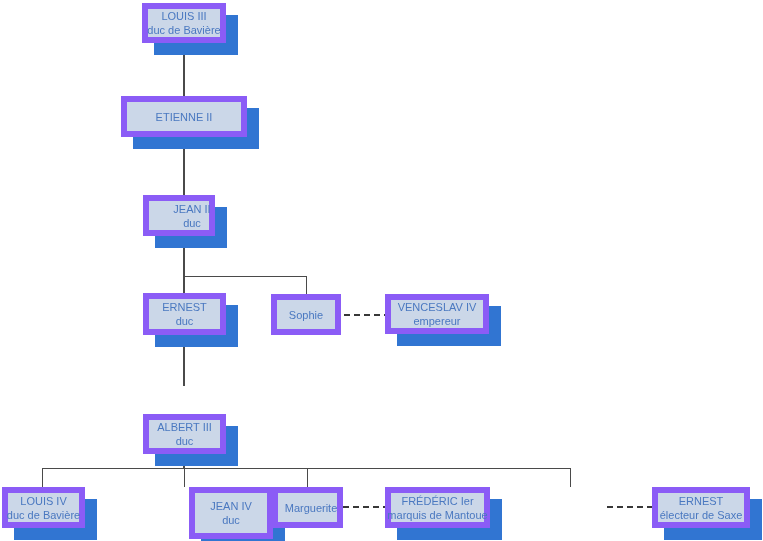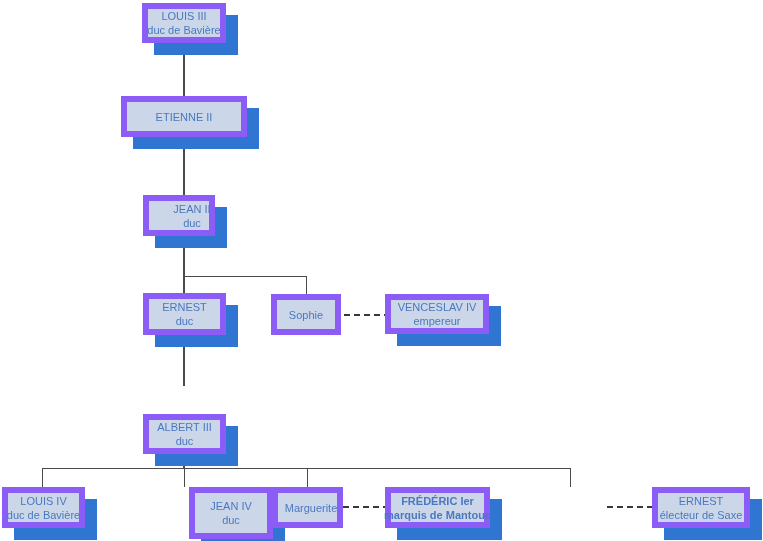--- a/index.html
+++ b/index.html
@@ -95,21 +95,21 @@
 
   <div class="node shadow" style="left:143px;top:487px;width:84px;height:52px;margin-left:46px;">
     <div>JEAN IV</div>
     <div>duc</div>
   </div>
 
   <div class="node" style="left:272px;top:487px;width:71px;height:41px;padding-left:7px;">
     <div>Marguerite</div>
   </div>
 
-  <div class="node shadow" style="left:385px;top:487px;width:105px;height:41px;font-weight:bold;">
+  <div class="node shadow" style="left:385px;top:487px;width:105px;height:41px;">
     <div>FRÉDÉRIC Ier</div>
     <div>marquis de Mantoue</div>
   </div>
 
 
   <div class="node shadow" style="left:652px;top:487px;width:98px;height:41px;">
     <div>ERNEST</div>
     <div>électeur de Saxe</div>
   </div>
 

